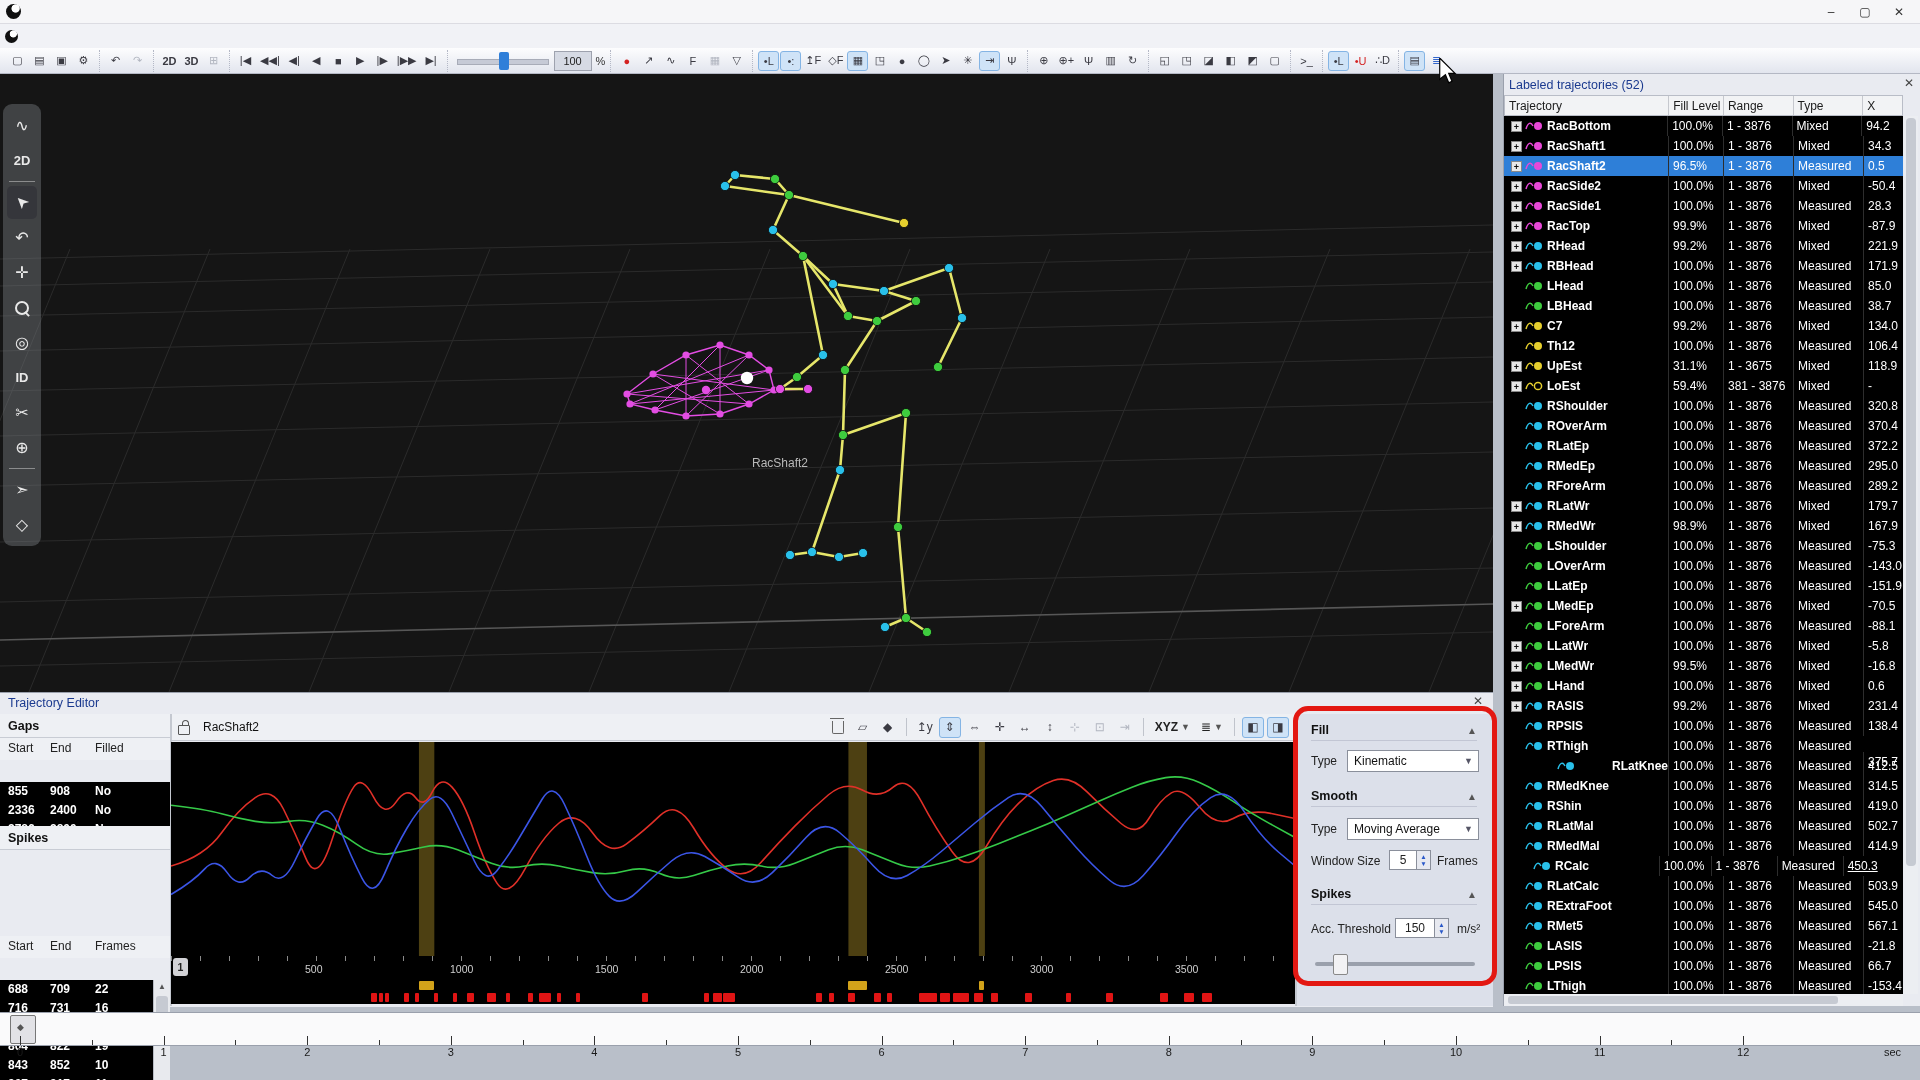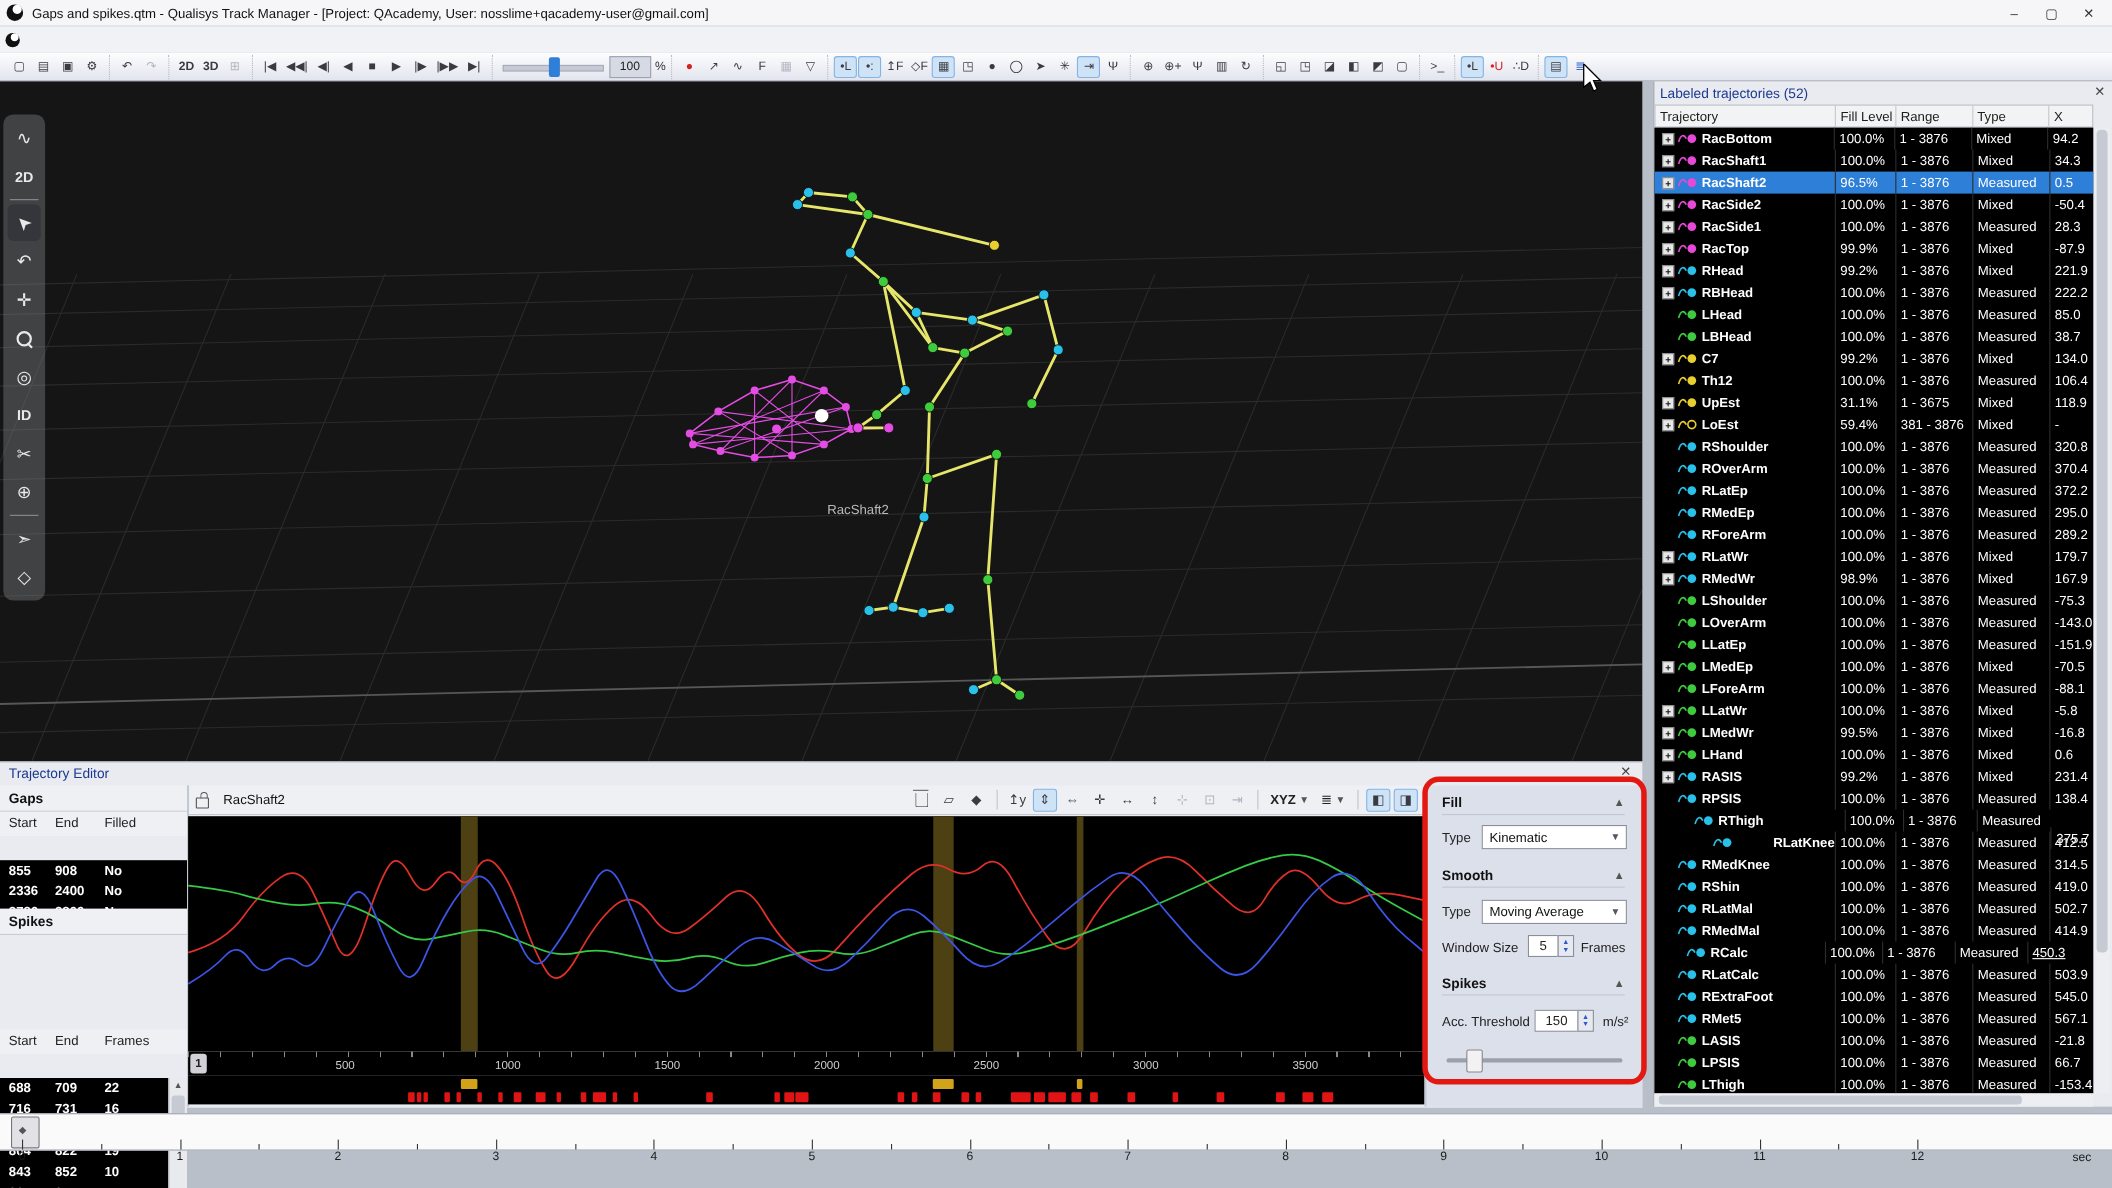--- a/index.html
+++ b/index.html
@@ -131,21 +131,20 @@
   
   #cursor{left:1438px;top:58px;width:20px;height:26px;z-index:99;pointer-events:none}
 </style>
 </head>
 <body>
 
 <div id="app">
 
   <div id="titlebar" class="abs">
     <span class="qtm-logo"></span>
-    <span id="title-text">Gaps and spikes.qtm - Qualisys Track Manager - [Project: QAcademy, User: nosslime+qacademy-user@gmail.com]</span>
     <div id="winbtns">
       <span class="winbtn">–</span>
       <span class="winbtn">▢</span>
       <span class="winbtn">✕</span>
     </div>
   </div>
 
   <div id="menubar" class="abs">
     <span class="qtm-logo" style="width:13px;height:13px;margin-right:4px"></span>
   </div>
@@ -516,21 +515,21 @@
           <span class="expander">+</span>
           <svg width="18" height="12" class="mk-ic">
             <path d="M1 9 C3 2,6 2,8 6" stroke="#29c0ea" stroke-width="1.5" fill="none"></path>
             <circle cx="13" cy="6" r="4" fill="#29c0ea"></circle>
           </svg>
           <span>RBHead</span>
         </div>
         <div class="tcell" style="width: 55px;">100.0%</div>
         <div class="tcell" style="width: 70px;">1 - 3876</div>
         <div class="tcell" style="width: 70px;">Measured</div>
-        <div class="tcell" style="width: 40px;">222.2</div>
+        <div class="tcell" style="width: 40px;">171.9</div>
       </div>
       <div class="trow">
         <div class="tcell name" style="width: 164px;">
           <span class="exp-sp"></span>
           <svg width="18" height="12" class="mk-ic">
             <path d="M1 9 C3 2,6 2,8 6" stroke="#3ecc3e" stroke-width="1.5" fill="none"></path>
             <circle cx="13" cy="6" r="4" fill="#3ecc3e"></circle>
           </svg>
           <span>LHead</span>
         </div>
@@ -841,21 +840,21 @@
             <circle cx="13" cy="6" r="4" fill="#29c0ea"></circle>
           </svg>
           <span>RPSIS</span>
         </div>
         <div class="tcell" style="width: 55px;">100.0%</div>
         <div class="tcell" style="width: 70px;">1 - 3876</div>
         <div class="tcell" style="width: 70px;">Measured</div>
         <div class="tcell" style="width: 40px;">138.4</div>
       </div>
       <div class="trow">
-        <div class="tcell name" style="width: 164px; margin-left: 15px;">
+        <div class="tcell name" style="width: 164px;">
           <span class="exp-sp"></span>
           <svg width="18" height="12" class="mk-ic">
             <path d="M1 9 C3 2,6 2,8 6" stroke="#29c0ea" stroke-width="1.5" fill="none"></path>
             <circle cx="13" cy="6" r="4" fill="#29c0ea"></circle>
           </svg>
           <span>RThigh</span>
         </div>
         <div class="tcell" style="width: 55px;">100.0%</div>
         <div class="tcell" style="width: 70px;">1 - 3876</div>
         <div class="tcell" style="width: 70px;">Measured</div>

